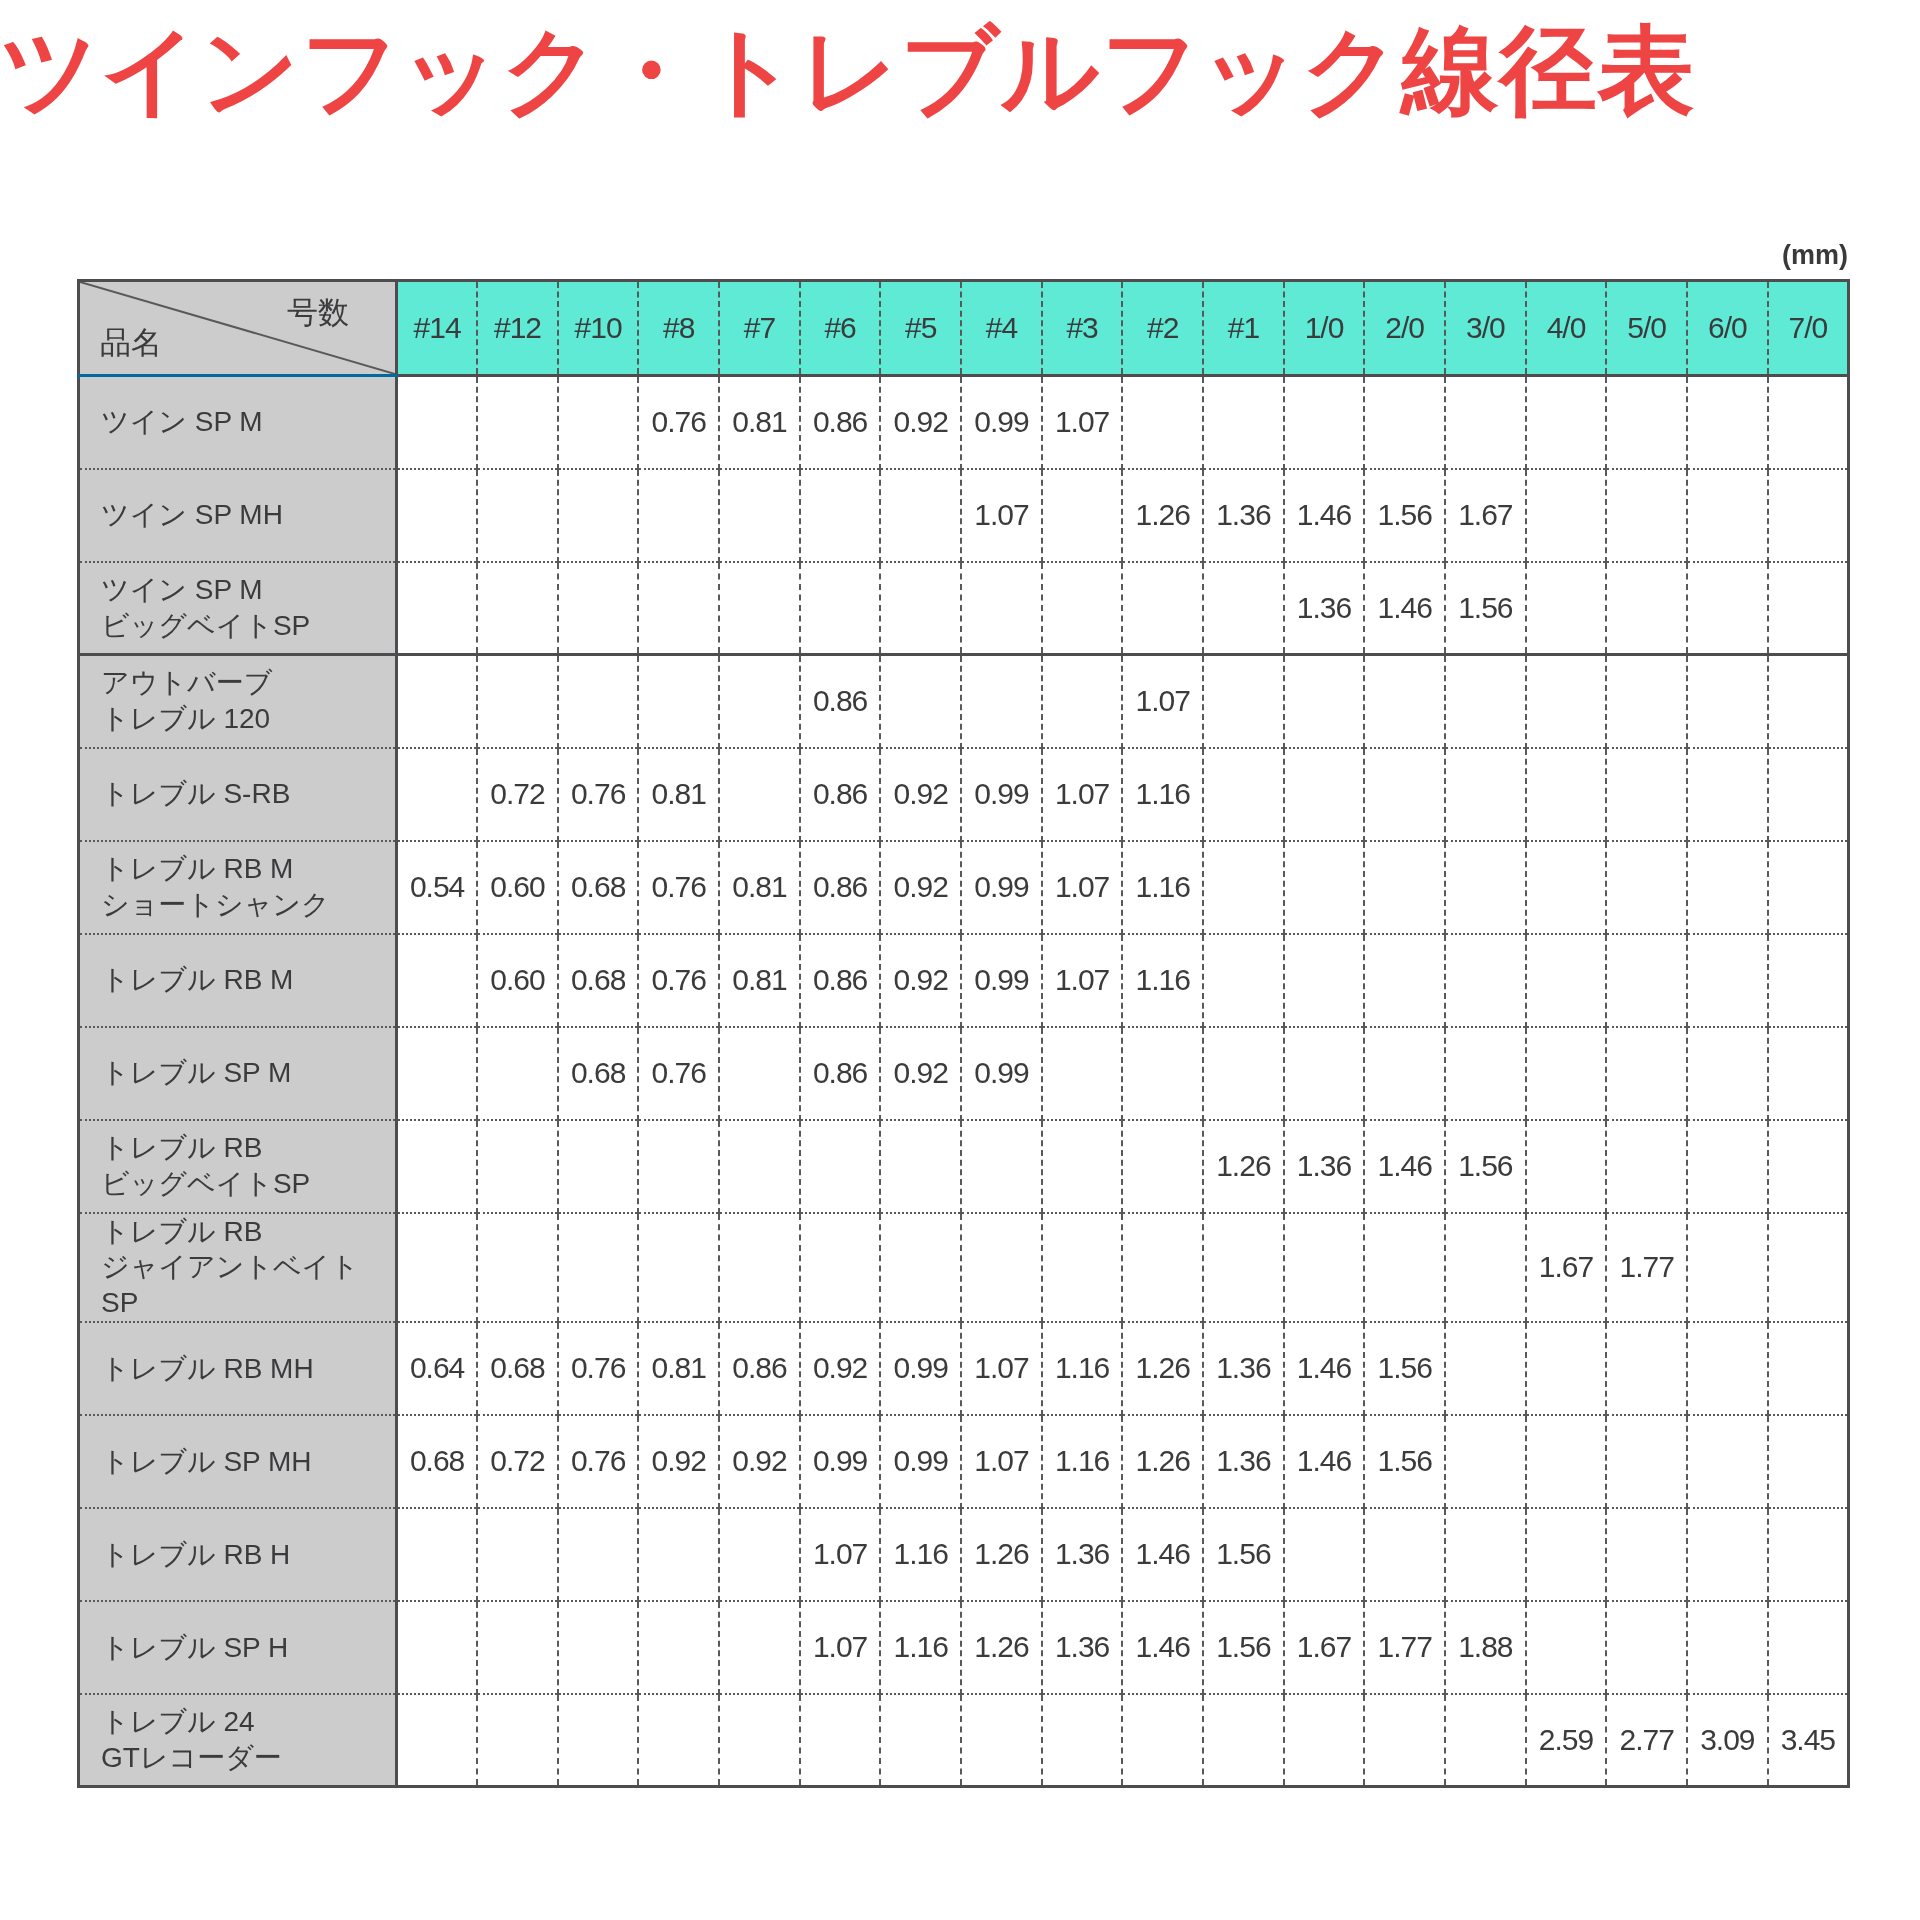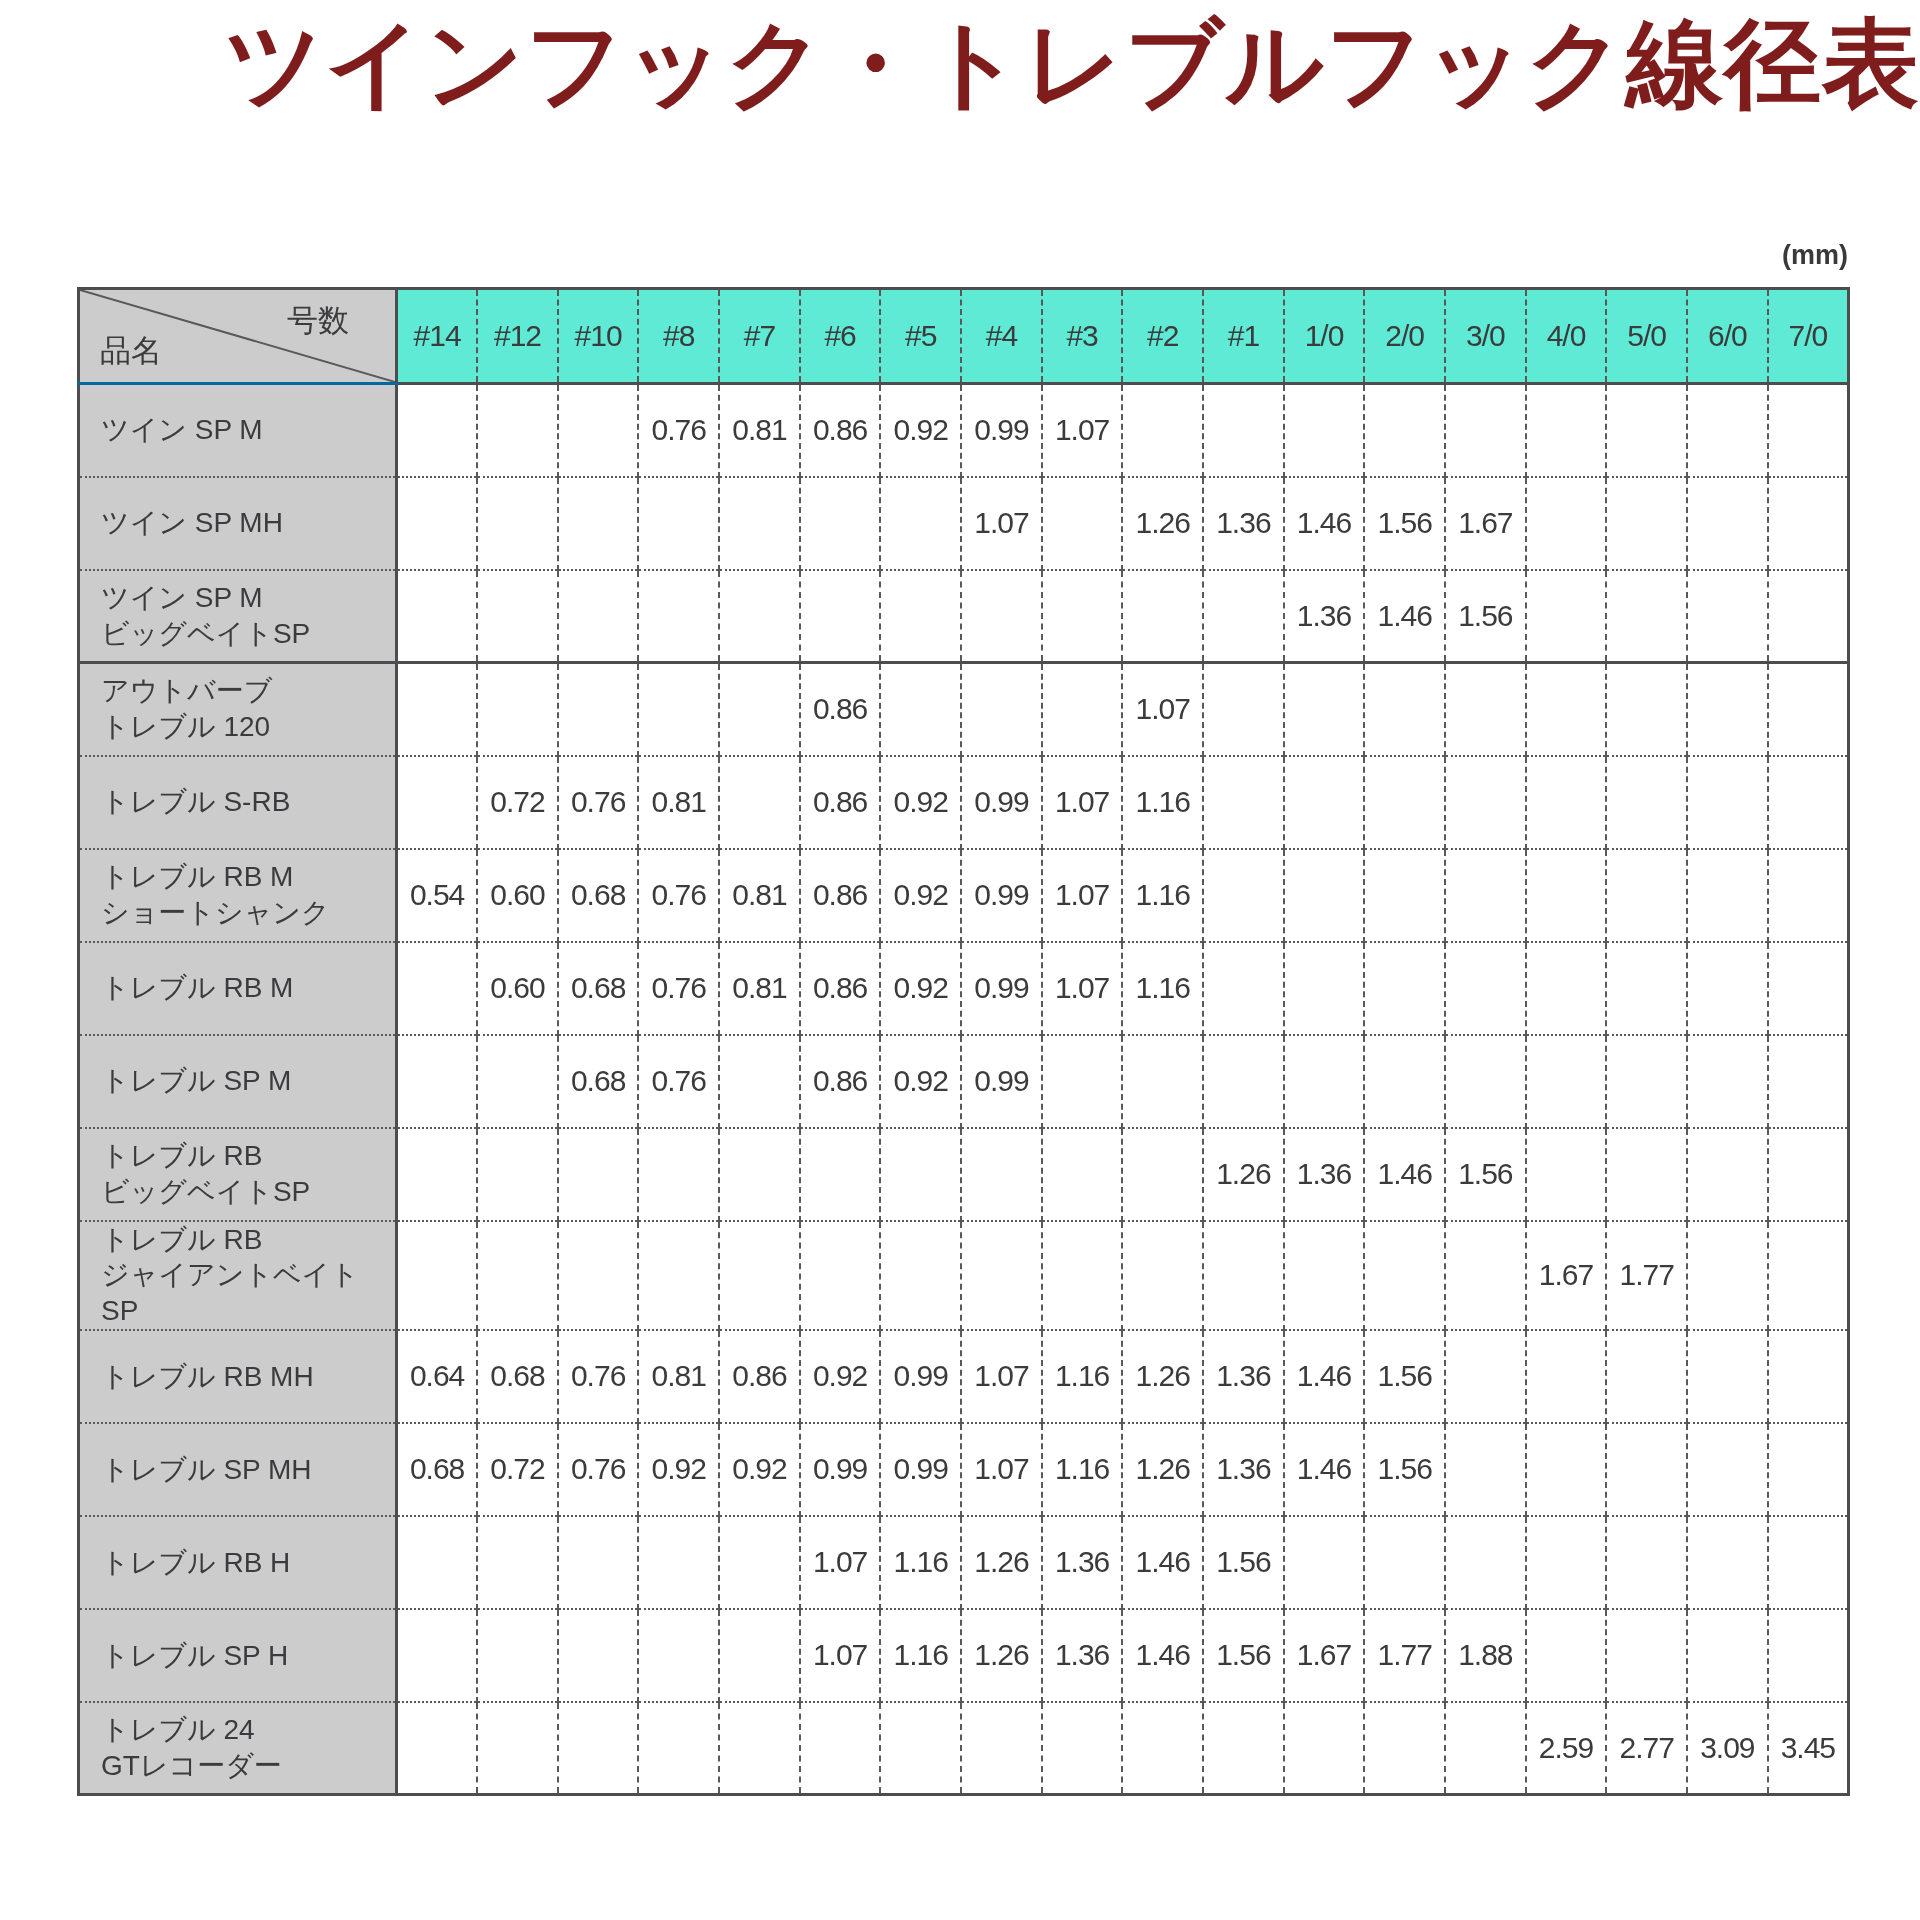--- a/index.html
+++ b/index.html
@@ -8,44 +8,44 @@
     background: #ffffff;
     width: 1920px;
     height: 1920px;
     font-family: "Liberation Sans", "DejaVu Sans", sans-serif;
     color: #3b3b3d;
     -webkit-font-smoothing: antialiased;
   }
   .page { position: relative; width: 1920px; height: 1920px; overflow: hidden; }
 
   .title {
-    margin-top: 11px;
-    text-align: right;
+    margin-top: 18px;
+    text-align: left;
     font-size: 97px;
     font-weight: bold;
     letter-spacing: 1px;
-    color: #7f1d1d;
+    color: #ef4444;
     line-height: 1.1;
     white-space: nowrap;
   }
   .subtitle {
     margin-top: 20px;
     text-align: center;
     font-size: 21px;
     font-weight: bold;
     color: #3a3a3a;
   }
 
   .table-wrap { position: absolute; left: 77px; top: 240px; width: 1773px; }
   .unit {
     text-align: right;
     font-size: 27px;
     font-weight: bold;
     color: #3a3a3a;
-    margin-bottom: 16px;
+    margin-bottom: 8px;
     padding-right: 2px;
   }
 
   table.diam {
     border-collapse: collapse;
     table-layout: fixed;
     width: 1773px;
     border: 3px solid #4d4d4f;
   }
   col.name-col { width: 318px; }

